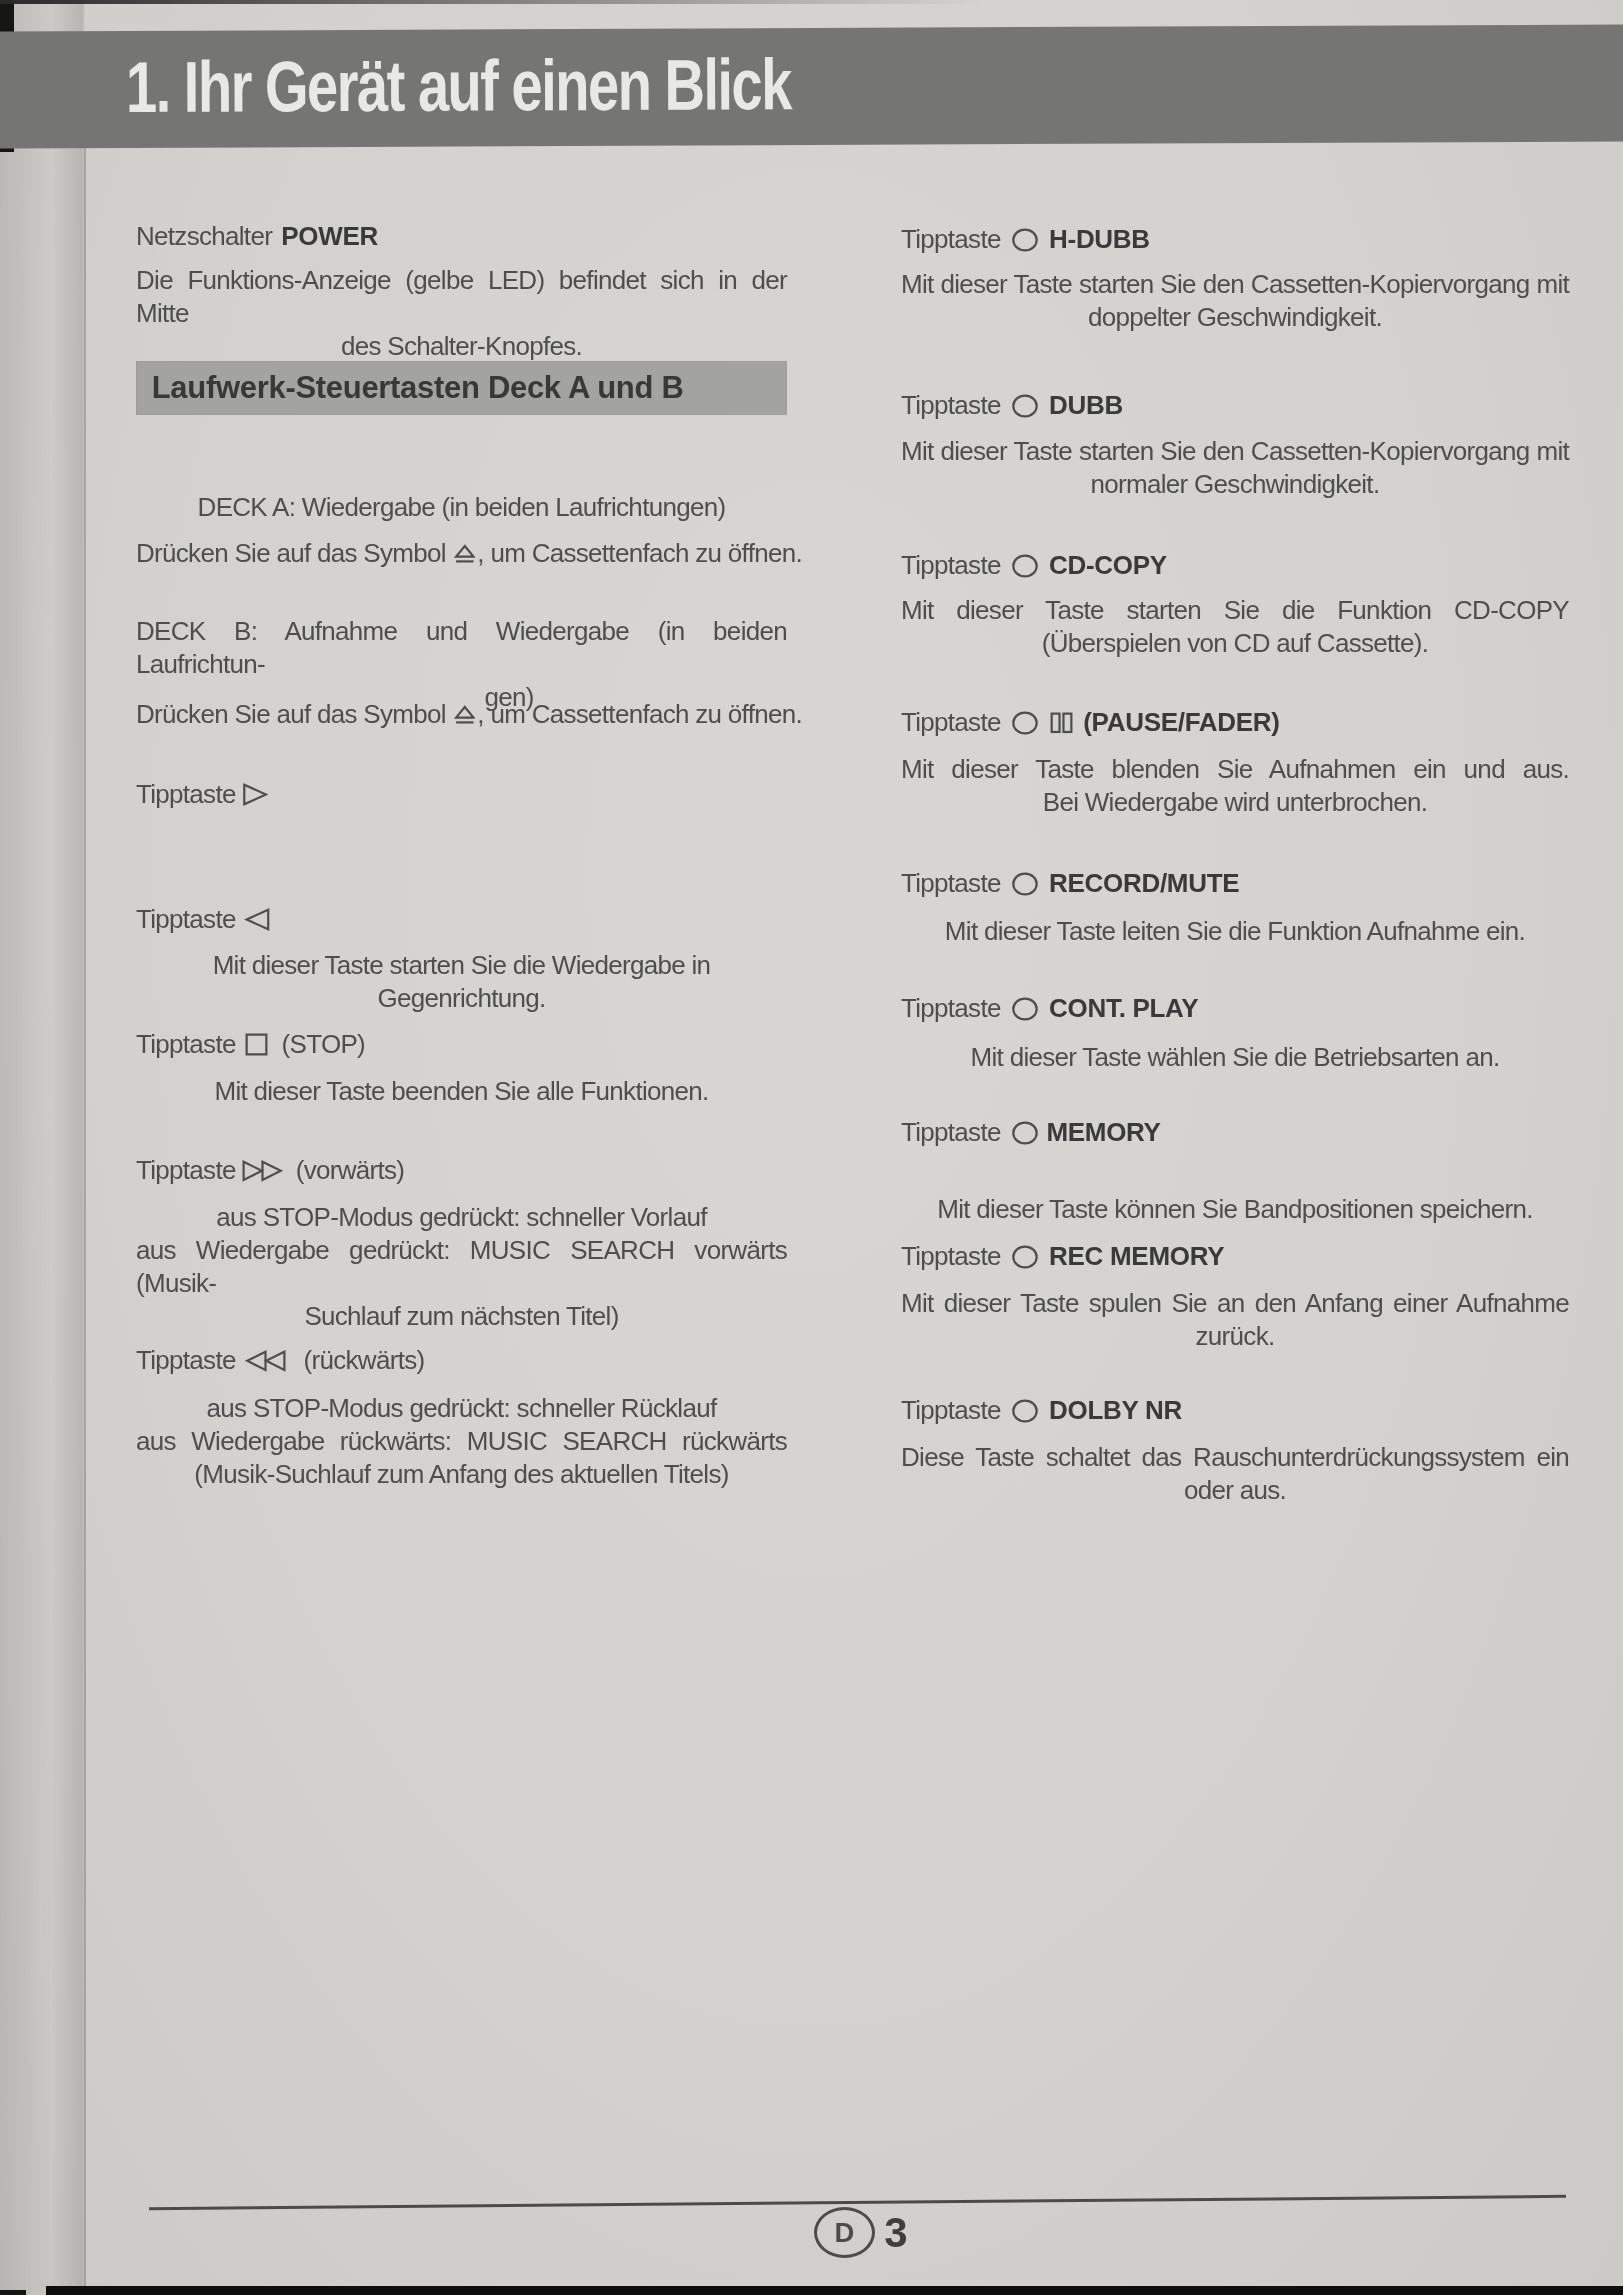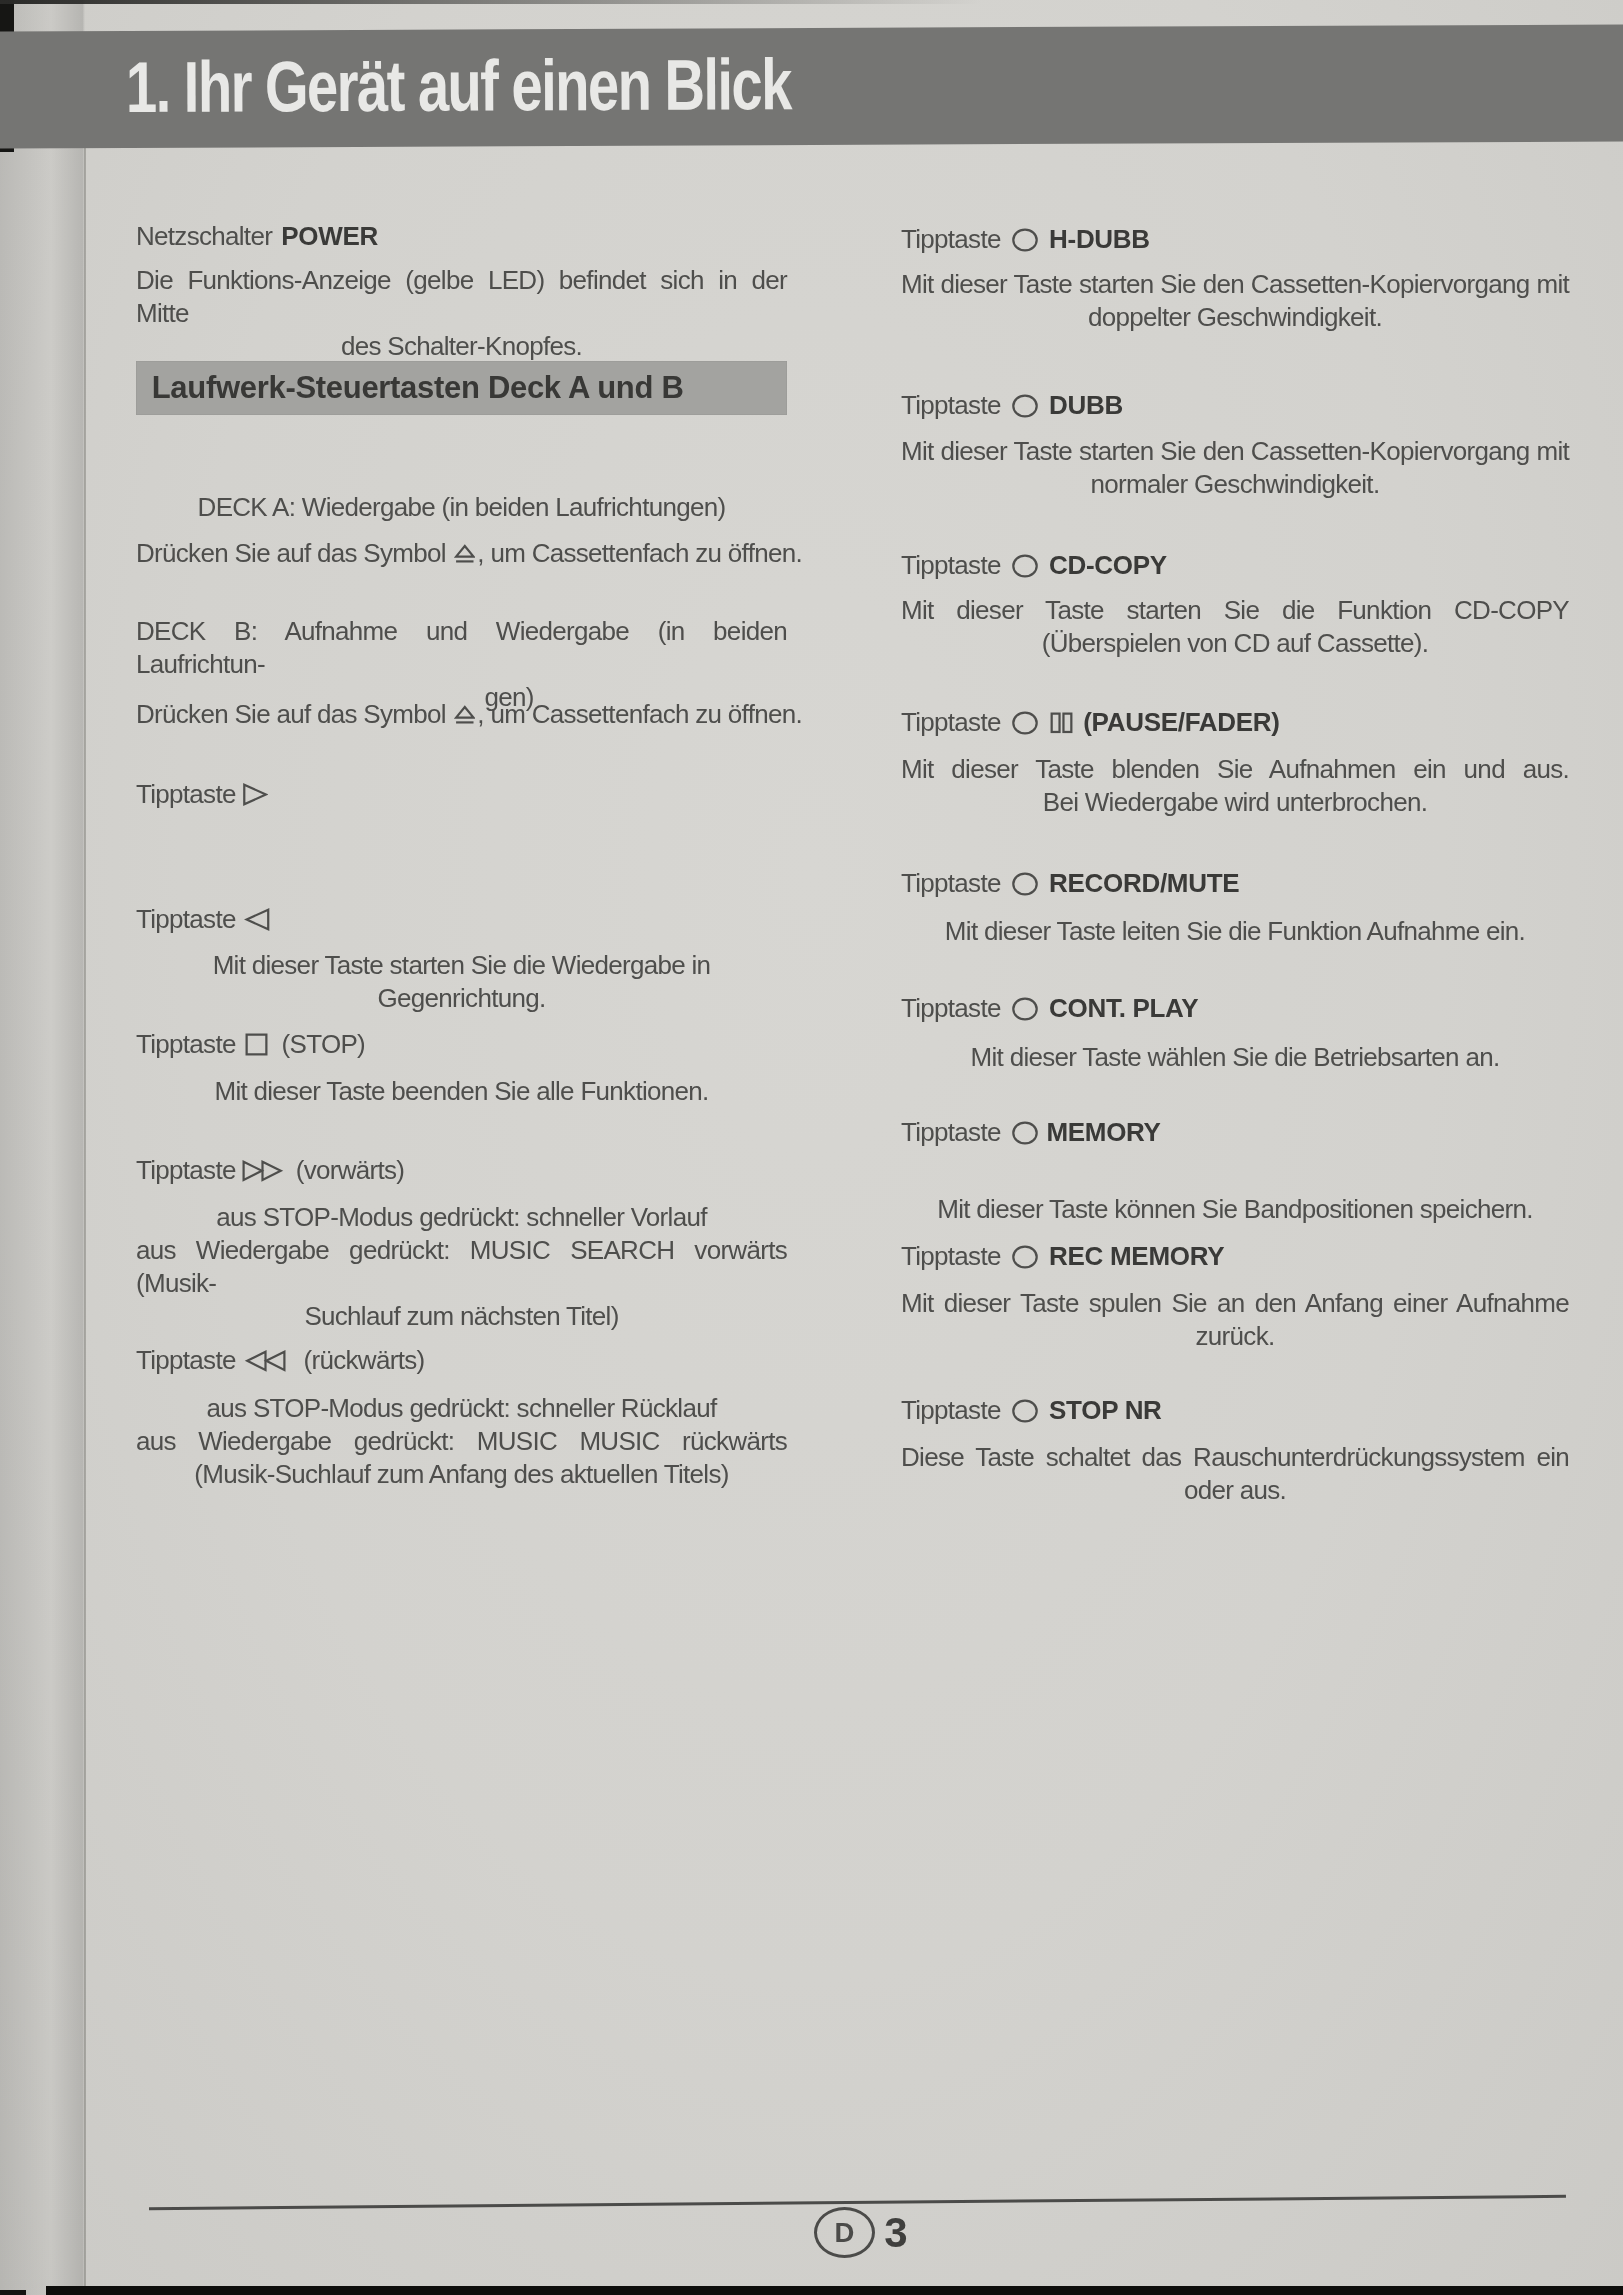--- a/index.html
+++ b/index.html
@@ -165,21 +165,21 @@
       <span class="icon" style="margin-left:7.9px">
         <svg width="43" height="23.6" viewBox="0 0 66 36">
             <polygon class="st" points="33,4 5,18 33,32"></polygon>
             <polygon class="st" points="62,4 34,18 62,32"></polygon>
           </svg>
       </span>
       <span style="margin-left:17px">(rückwärts)</span>
     </div>
     <div class="blk" style="top:1392px">
       <div class="line">aus STOP-Modus gedrückt: schneller Rücklauf</div>
-      <div class="line fill">aus Wiedergabe gedrückt: MUSIC MUSIC rückwärts</div>
+      <div class="line fill">aus Wiedergabe rückwärts: MUSIC SEARCH rückwärts</div>
       <div class="line">(Musik-Suchlauf zum Anfang des aktuellen Titels)</div>
     </div>
 
   </div>
 
   <div class="colR">
 
     <div class="blk tip" style="top:223px">
       <span>Tipptaste</span>
       <span class="icon ic-gap">
@@ -289,21 +289,21 @@
       <div class="line">zurück.</div>
     </div>
 
     <div class="blk tip" style="top:1394px">
       <span>Tipptaste</span>
       <span class="icon ic-gap">
         <svg width="30" height="26" viewBox="0 0 46 40">
             <ellipse class="st" cx="23" cy="20" rx="18" ry="16"></ellipse>
           </svg>
       </span>
-      <span class="b">STOP NR</span>
+      <span class="b">DOLBY NR</span>
     </div>
     <div class="blk" style="top:1441px">
       <div class="line fill">Diese Taste schaltet das Rauschunterdrückungssystem ein</div>
       <div class="line">oder aus.</div>
     </div>
 
   </div>
 
   <div class="footer-line"></div>
   <div class="footer-badge">

